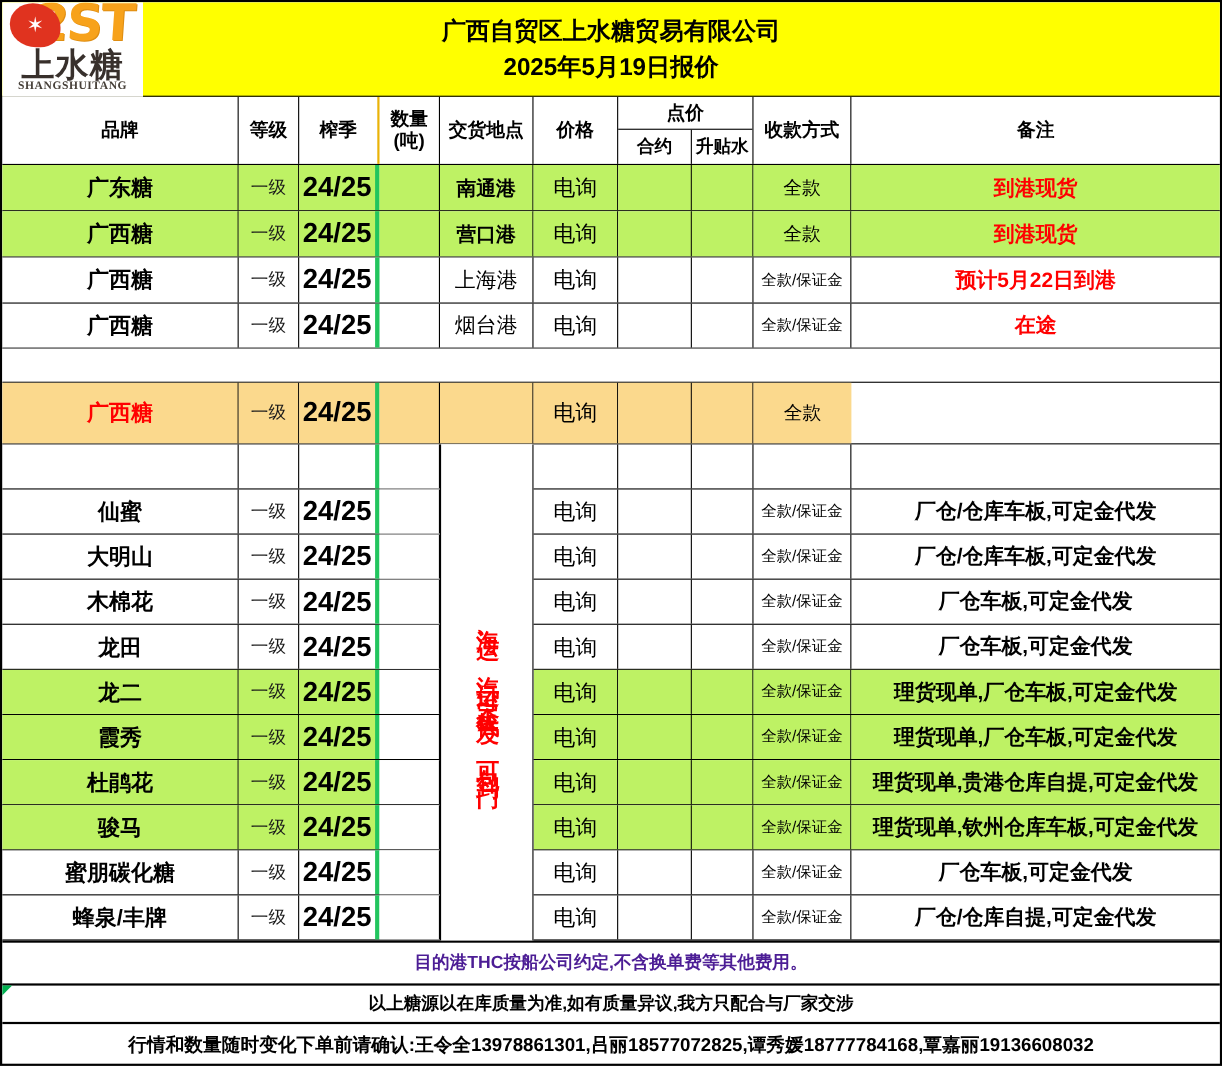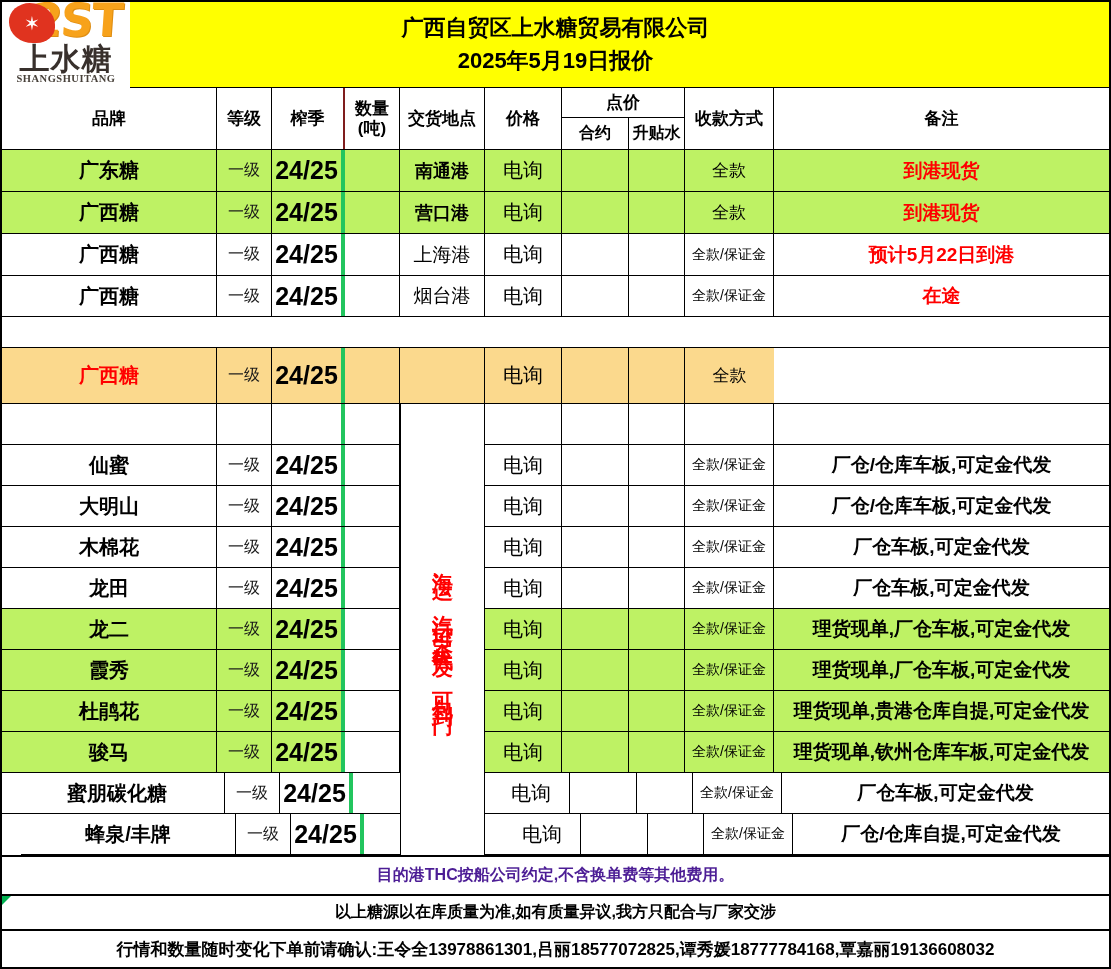--- a/index.html
+++ b/index.html
@@ -28,21 +28,21 @@
   .logo-cn { position:absolute; left:0; right:0; top:37px; text-align:center;
              font-size:30px; font-weight:bold; color:#38302C; letter-spacing:1px; z-index:3;}
   .logo-en { position:absolute; left:0; right:0; top:71px; text-align:center; font-size:10.5px;
              font-weight:bold; color:#474039; letter-spacing:.5px; font-family:"Liberation Serif",serif; z-index:3;}
   
   .hdr { display:grid; grid-template-columns:215px 55px 73px 55px 85px 77px 123px 89px 1fr;
          height:62px; border-bottom:1px solid #000; }
   .hc { border-right:1px solid #000; display:flex; align-items:center; justify-content:center;
         font-weight:bold; font-size:17px; text-align:center; }
   .hc.pre { white-space:pre-line; line-height:20px; }
-  .hc.thickR { border-right:2px solid #7f1d1d; }
+  .hc.thickR { border-right:2px solid #eab308; }
   .hc:last-child { border-right:none; }
   .pt-group { border-right:1px solid #000; display:flex; flex-direction:column; }
   .pt-top { height:30px; border-bottom:1px solid #000; display:flex; align-items:center; justify-content:center;
             font-weight:bold; font-size:17px; }
   .pt-bottom { flex:1; display:flex; }
   .pt-cell { width:67px; border-right:1px solid #000; display:flex; align-items:center; justify-content:center;
              font-weight:bold; font-size:16px; }
   .pt-cell2 { flex:1; display:flex; align-items:center; justify-content:center; font-weight:bold; font-size:16px; }
   
   .grid { display:grid; grid-template-columns:215px 55px 73px 55px 85px 77px 67px 56px 89px 1fr; }
@@ -282,33 +282,33 @@
         <div class="c c-grade">一级</div>
         <div class="c c-season">24/25</div>
         <div class="c c-quantity"></div>
         <div class="c c-delivery gap"></div>
         <div class="c c-price">电询</div>
         <div class="c c-contract"></div>
         <div class="c c-premium"></div>
         <div class="c c-payment psmall">全款/保证金</div>
         <div class="c c-remarks">理货现单,钦州仓库车板,可定金代发</div>
       </div>
-      <div class="grid row r-mid" style="height: 41px; padding-left: 8px;">
+      <div class="grid row r-mid" style="height: 41px;">
         <div class="c c-brand">蜜朋碳化糖</div>
         <div class="c c-grade">一级</div>
         <div class="c c-season">24/25</div>
         <div class="c c-quantity"></div>
         <div class="c c-delivery gap"></div>
         <div class="c c-price">电询</div>
         <div class="c c-contract"></div>
         <div class="c c-premium"></div>
         <div class="c c-payment psmall">全款/保证金</div>
         <div class="c c-remarks">厂仓车板,可定金代发</div>
       </div>
-      <div class="grid row r-mid" style="height: 41px; margin-left: 19px;">
+      <div class="grid row r-mid" style="height: 41px;">
         <div class="c c-brand">蜂泉/丰牌</div>
         <div class="c c-grade">一级</div>
         <div class="c c-season">24/25</div>
         <div class="c c-quantity"></div>
         <div class="c c-delivery gap"></div>
         <div class="c c-price">电询</div>
         <div class="c c-contract"></div>
         <div class="c c-premium"></div>
         <div class="c c-payment psmall">全款/保证金</div>
         <div class="c c-remarks">厂仓/仓库自提,可定金代发</div>

